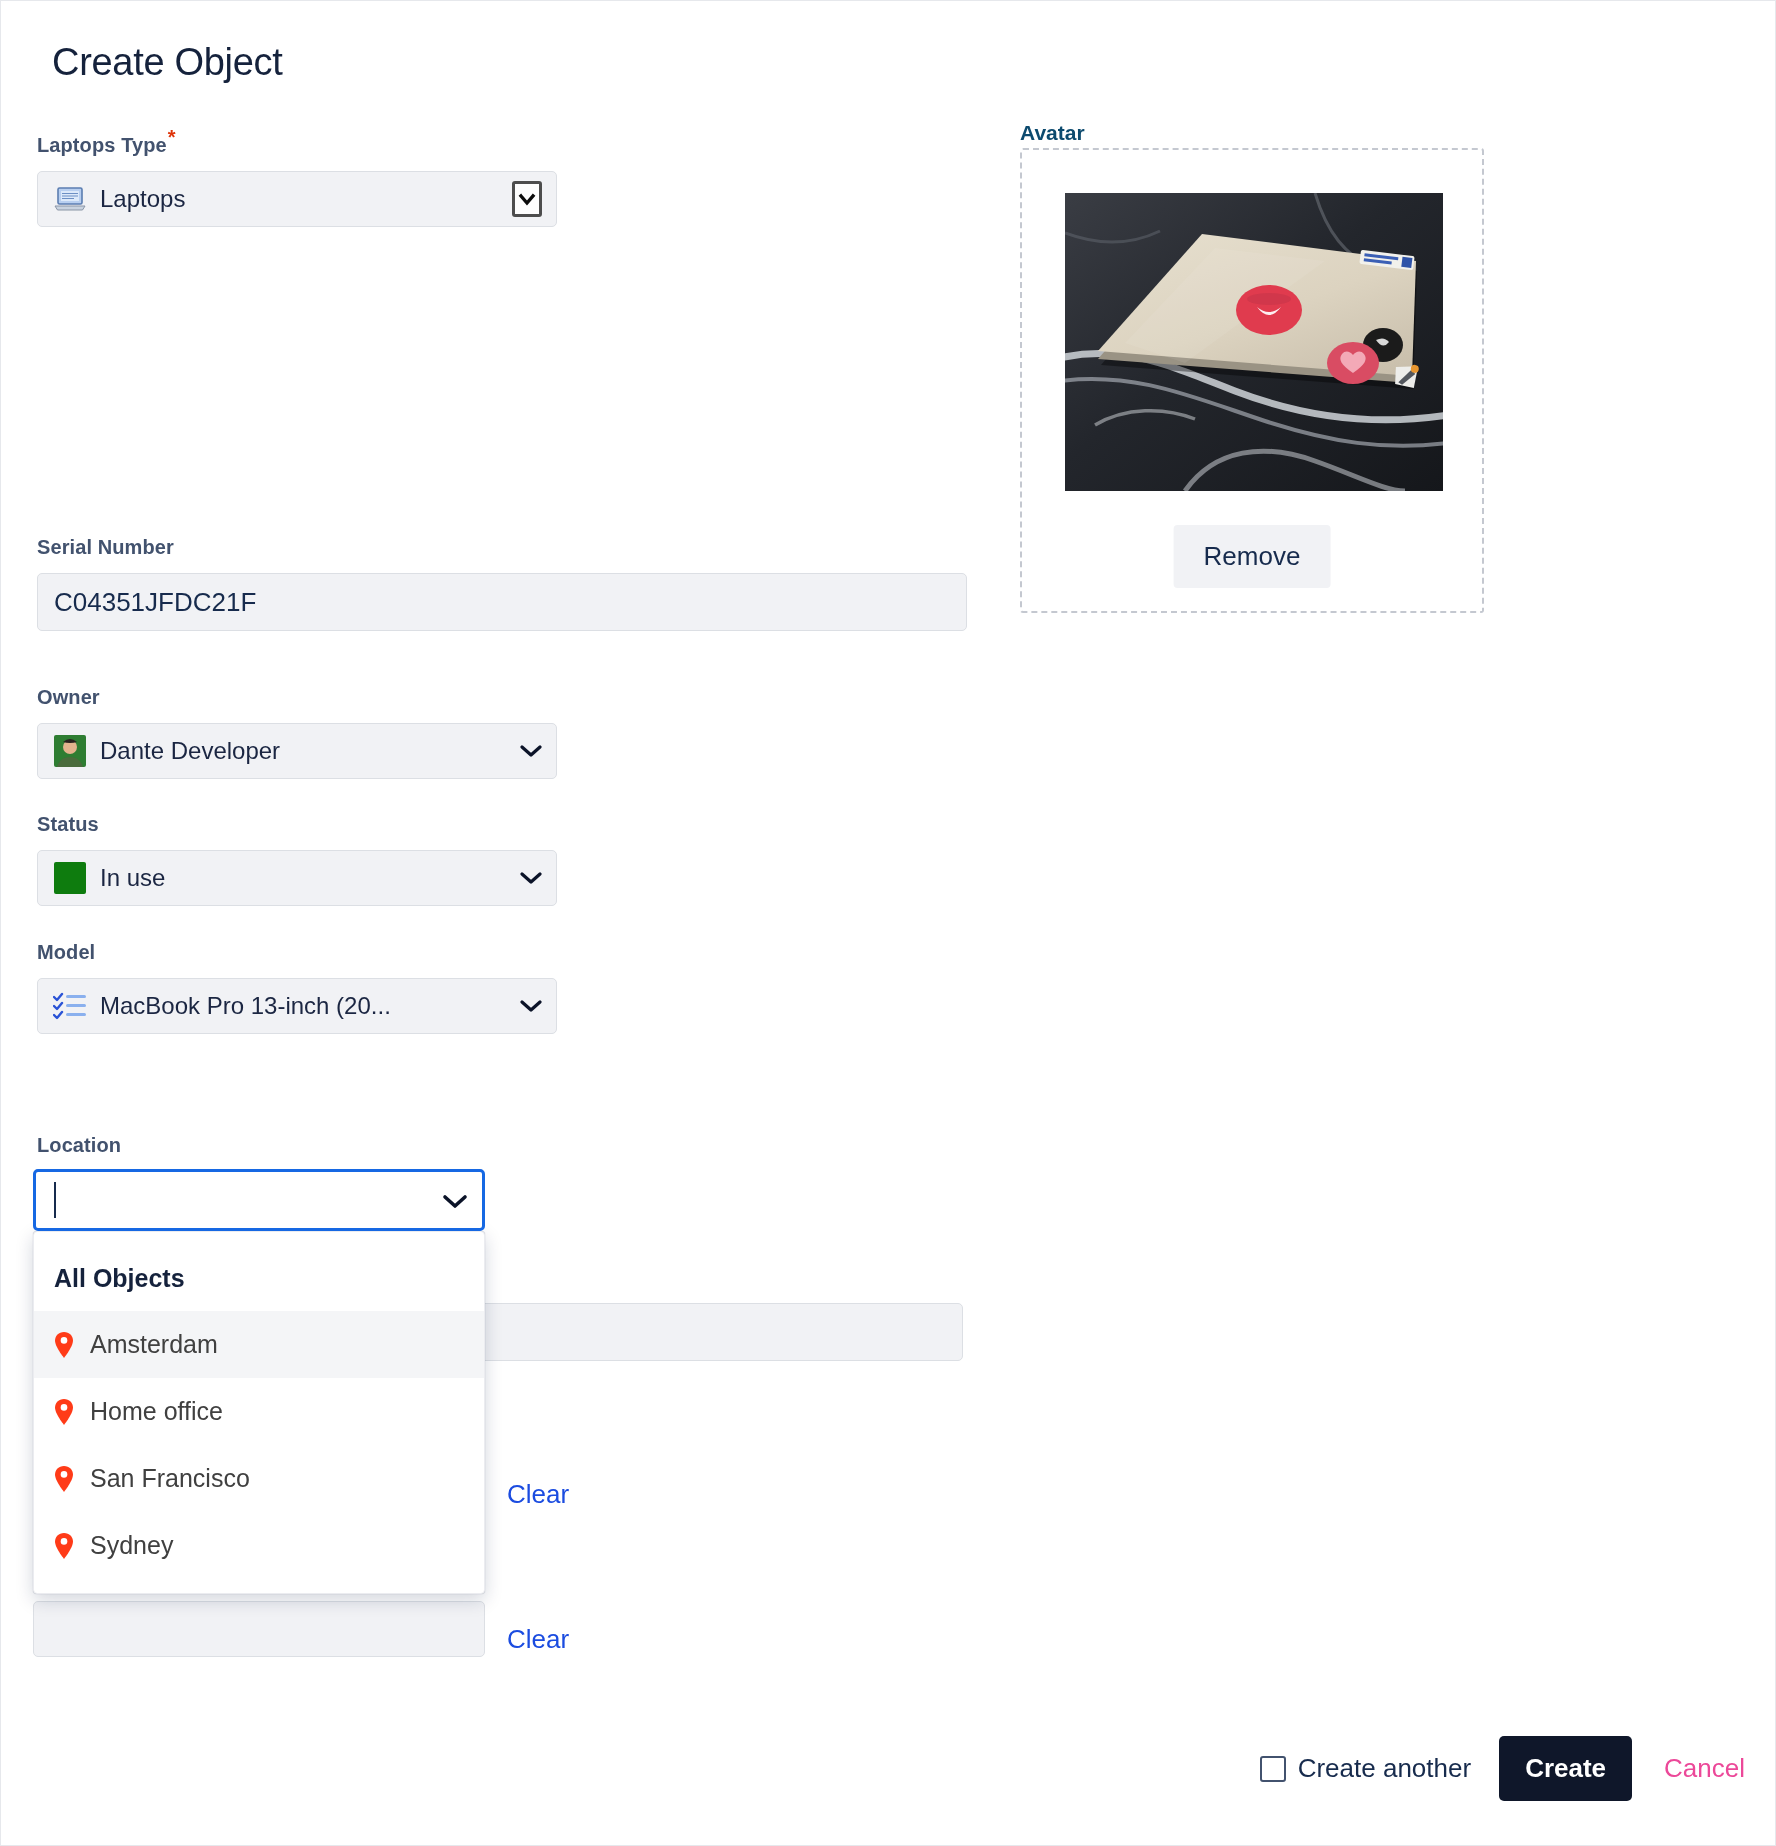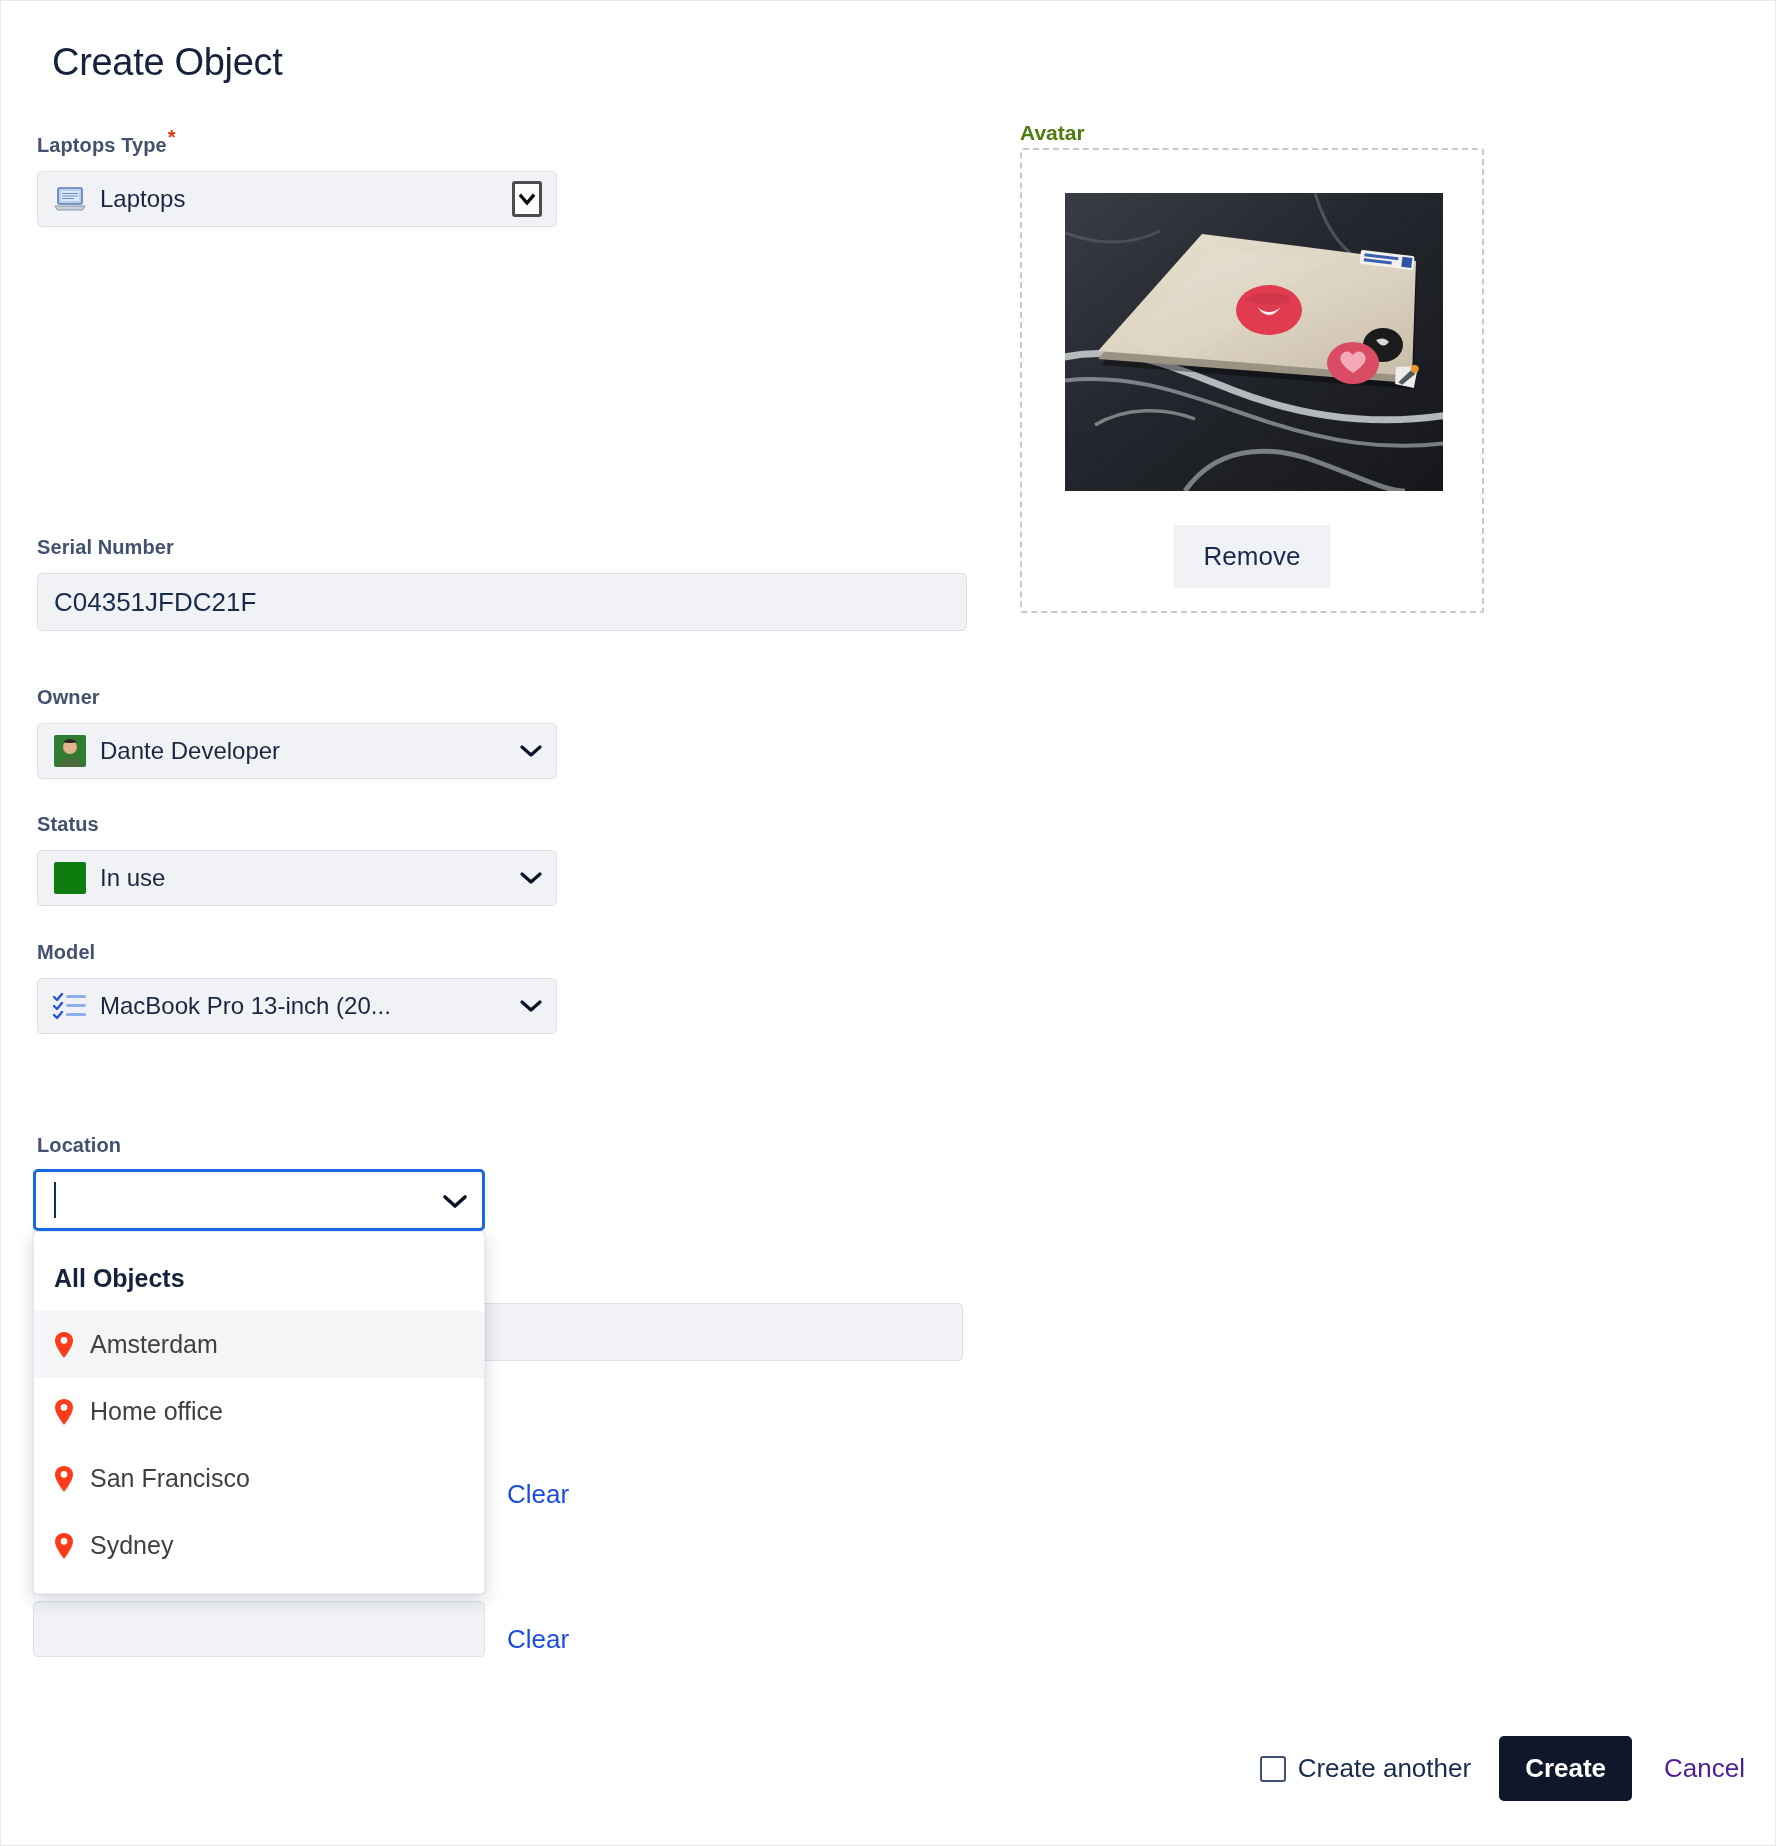--- a/index.html
+++ b/index.html
@@ -186,21 +186,21 @@
     cursor: pointer;
   }
 
   
   .avatar-label {
     position: absolute;
     left: 1019px;
     top: 120px;
     font-size: 21px;
     font-weight: 700;
-    color: #4d7c0f;
+    color: #0c4a6e;
   }
   .avatar-box {
     position: absolute;
     left: 1019px;
     top: 147px;
     width: 464px;
     height: 465px;
     border: 2px dashed #C4C8D0;
     border-radius: 3px;
   }
@@ -480,16 +480,16 @@
     </div>
     <button class="remove-btn">Remove</button>
   </div>
 
   <div class="footer">
     <label class="cb-wrap">
       <span class="cbox"></span>
       <span class="cb-label">Create another</span>
     </label>
     <button class="btn-create" style="background: #0f172a;">Create</button>
-    <button class="btn-cancel" style="color: #4c1d95;">Cancel</button>
+    <button class="btn-cancel" style="color: #ec4899;">Cancel</button>
   </div>
 
 </div>
 
 </body></html>

